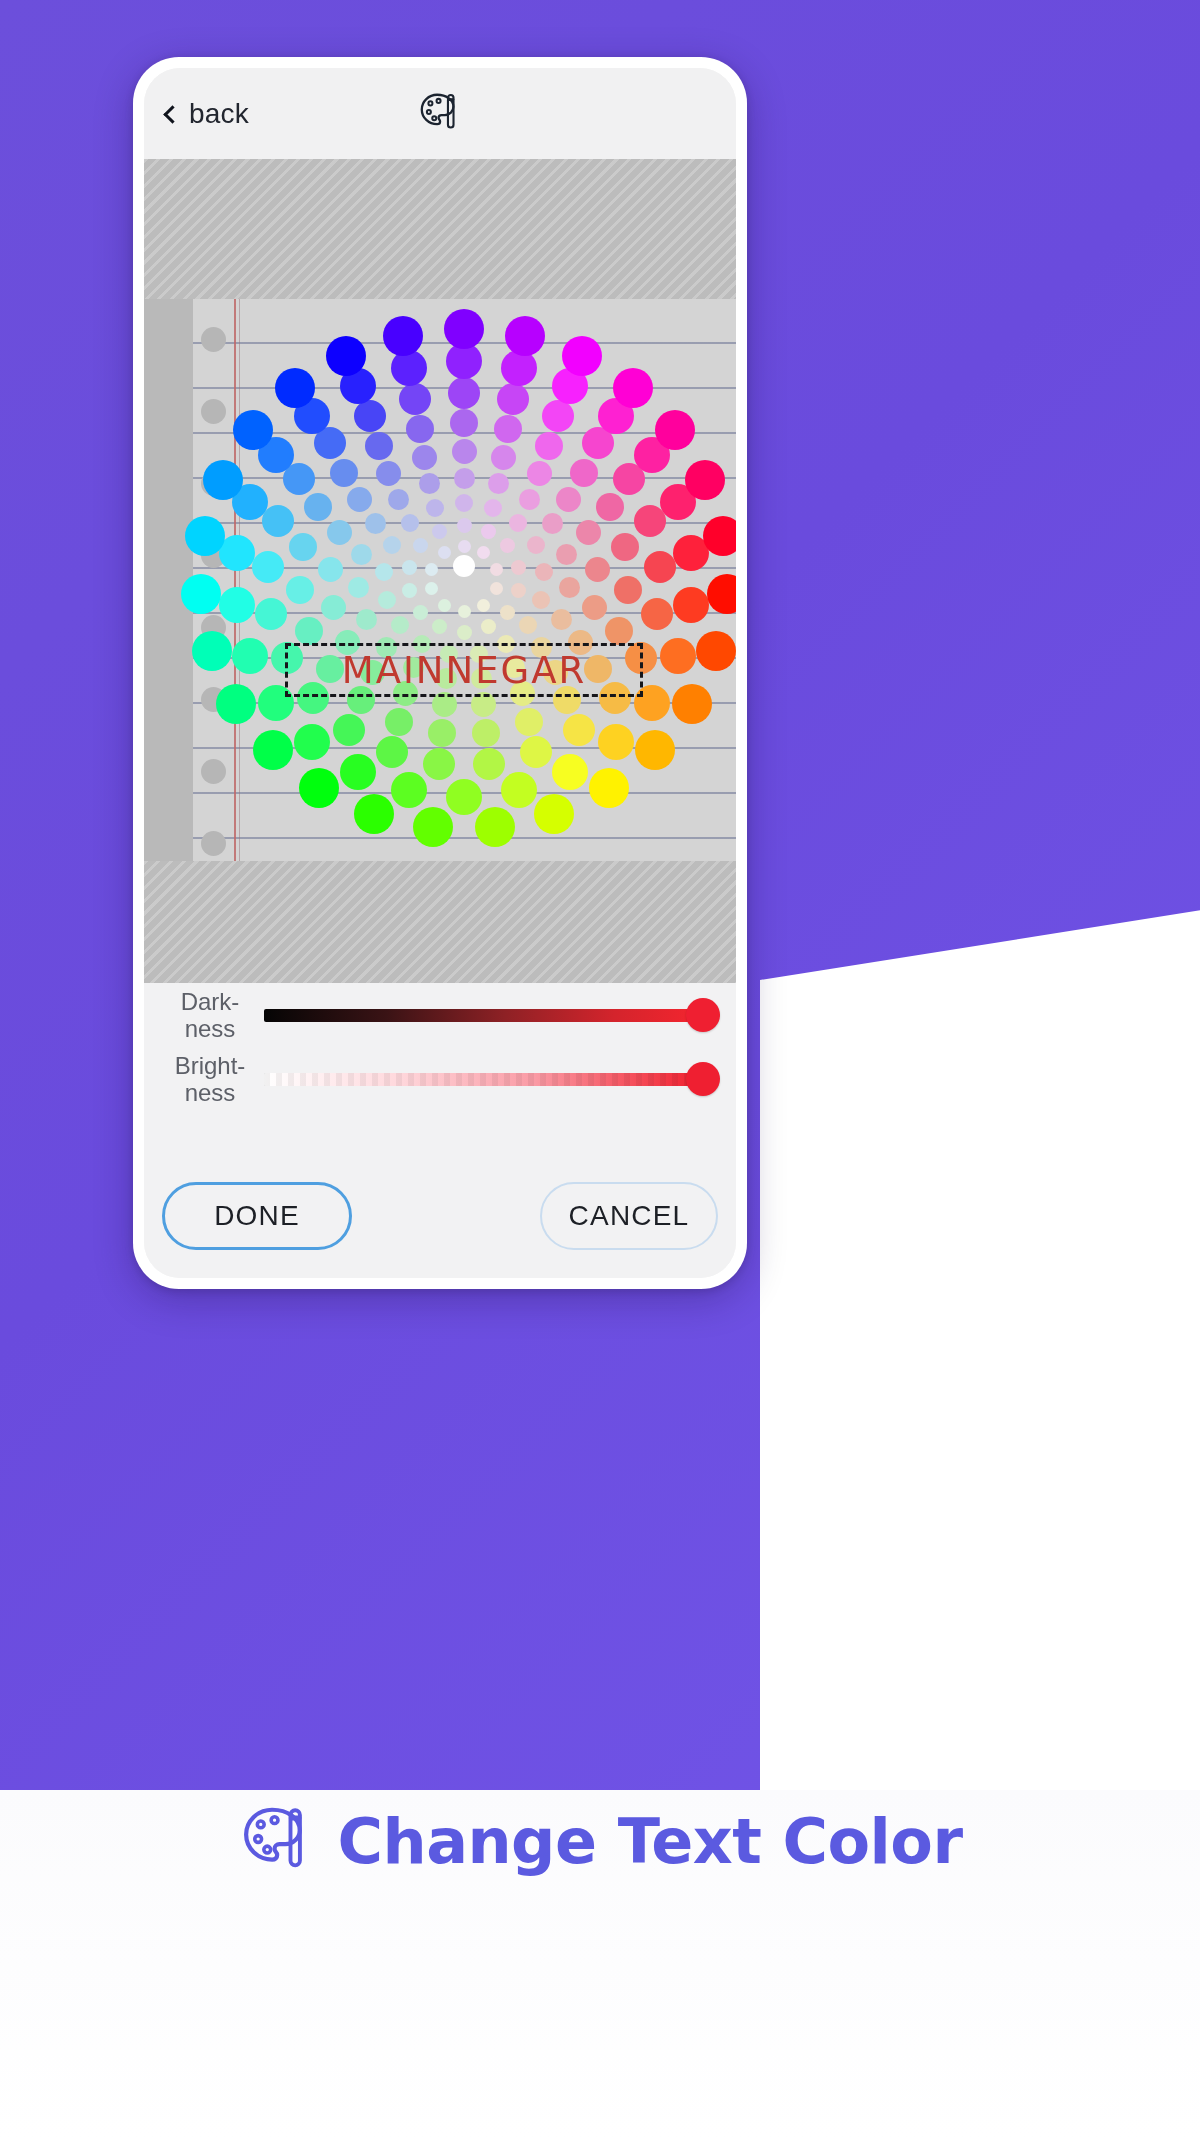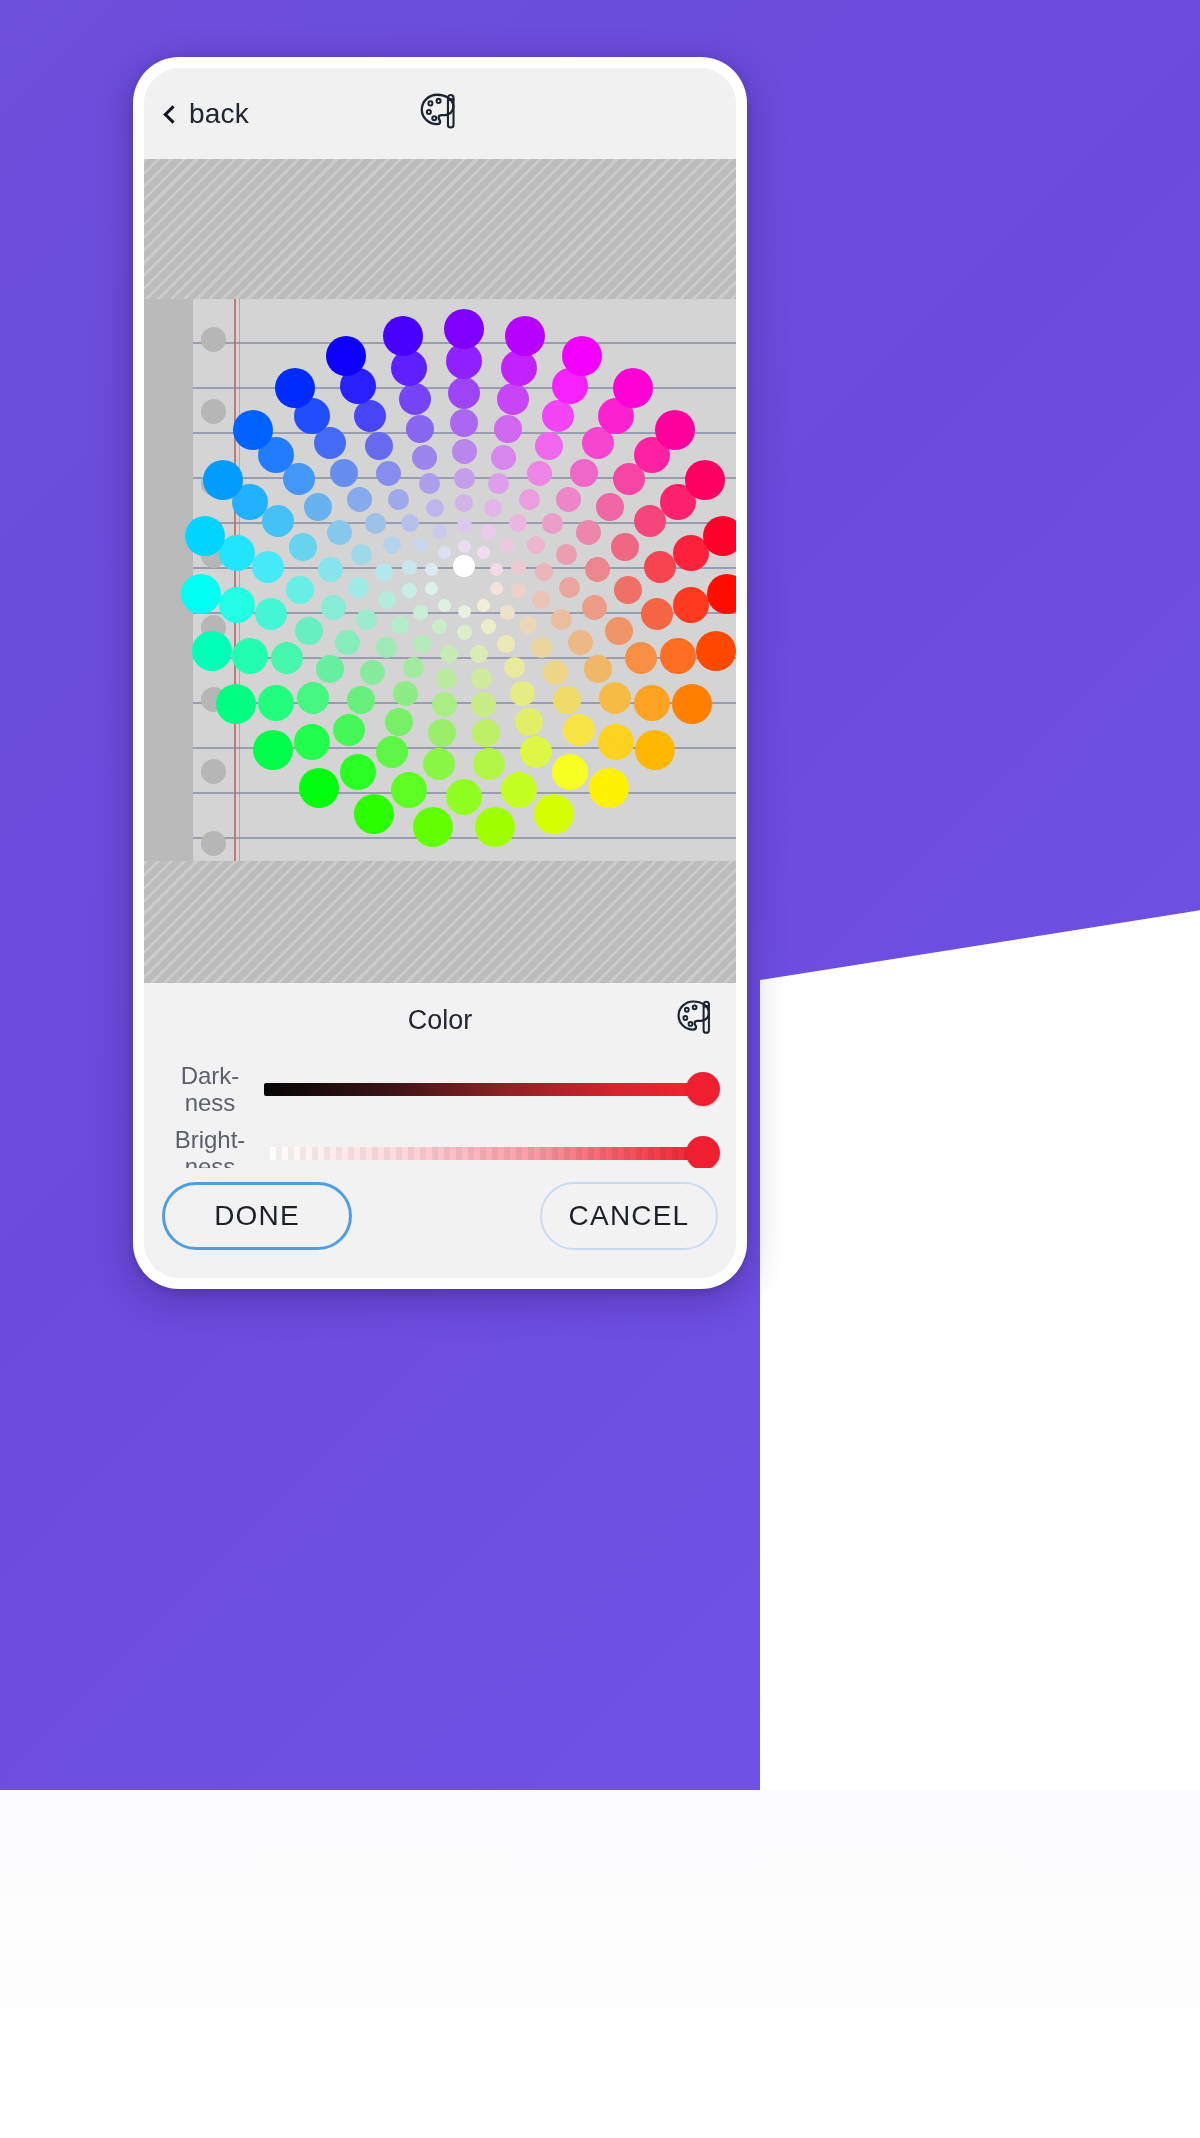--- a/index.html
+++ b/index.html
@@ -541,37 +541,26 @@
             <div class="dot" style="width: 40px; height: 40px; left: 48.0488px; top: 471.658px; background: rgb(0, 255, 183);"></div>
             <div class="dot" style="width: 40px; height: 40px; left: 37.445px; top: 414.527px; background: rgb(0, 255, 242);"></div>
             <div class="dot" style="width: 40px; height: 40px; left: 40.9956px; top: 356.614px; background: rgb(0, 212, 255);"></div>
             <div class="dot" style="width: 40px; height: 40px; left: 58.5092px; top: 301.039px; background: rgb(0, 157, 255);"></div>
             <div class="dot" style="width: 40px; height: 40px; left: 89.0416px; top: 250.8px; background: rgb(0, 98, 255);"></div>
             <div class="dot" style="width: 40px; height: 40px; left: 130.947px; top: 208.604px; background: rgb(0, 43, 255);"></div>
             <div class="dot" style="width: 40px; height: 40px; left: 181.966px; top: 176.726px; background: rgb(13, 0, 255);"></div>
             <div class="dot" style="width: 40px; height: 40px; left: 239.348px; top: 156.885px; background: rgb(72, 0, 255);"></div>
           </div>
 
+        <div class="text-object">
+          <span>MAINNEGAR</span>
+        </div>
       </div>
 
       <div class="color-panel">
-        <div class="panel-head">
-          <span class="panel-title">Color</span>
-          <span class="panel-icon">
-            <svg width="44" height="44" viewBox="0 0 48 48" fill="none">
-              <path d="M21 6C12.2 6 5 12.9 5 21.3c0 8.5 7.2 15.4 16 15.4 1.9 0 3.1-1.2 3.1-2.8 0-.8-.3-1.4-.8-1.9-.5-.6-.8-1.2-.8-2 0-1.6 1.3-2.8 3-2.8h3.6c4.9 0 8.9-3.9 8.9-8.6C38 11.1 30.4 6 21 6Z" stroke="#1c2430" stroke-width="2.4" stroke-linejoin="round"></path>
-              <circle cx="14" cy="15" r="2.1" stroke="#1c2430" stroke-width="2.1"></circle>
-              <circle cx="22.5" cy="12.4" r="2.1" stroke="#1c2430" stroke-width="2.1"></circle>
-              <circle cx="12.4" cy="24" r="2.1" stroke="#1c2430" stroke-width="2.1"></circle>
-              <circle cx="18" cy="30.5" r="2.1" stroke="#1c2430" stroke-width="2.1"></circle>
-              <path d="M35.2 6.3c1.6 0 2.9 1.3 2.9 2.9v1.6h-5.8V9.2c0-1.6 1.3-2.9 2.9-2.9Z" stroke="#1c2430" stroke-width="2.2" stroke-linejoin="round"></path>
-              <path d="M32.3 11.4h5.8v25.9c0 1.6-1.3 2.9-2.9 2.9s-2.9-1.3-2.9-2.9V11.4Z" stroke="#1c2430" stroke-width="2.2" stroke-linejoin="round"></path>
-            </svg>
-          </span>
-        </div>
 
         <div class="slider-row">
           <div class="slider-label">
             <div>Dark-</div>
             <div>ness</div>
           </div>
           <div class="slider-track-wrap">
             <div class="track track-darkness"></div>
             <div class="thumb"></div>
           </div>
@@ -592,15 +581,29 @@
 
       <div class="actions">
         <div class="btn btn-primary">DONE</div>
         <div class="btn">CANCEL</div>
       </div>
 
     </div>
   </div>
 
   <div class="caption">
+    <div class="caption-main">
+      <span>
+        <svg width="78" height="78" viewBox="0 0 48 48" fill="none">
+          <path d="M21 6C12.2 6 5 12.9 5 21.3c0 8.5 7.2 15.4 16 15.4 1.9 0 3.1-1.2 3.1-2.8 0-.8-.3-1.4-.8-1.9-.5-.6-.8-1.2-.8-2 0-1.6 1.3-2.8 3-2.8h3.6c4.9 0 8.9-3.9 8.9-8.6C38 11.1 30.4 6 21 6Z" stroke="#5b5ae0" stroke-width="2.6" stroke-linejoin="round"></path>
+          <circle cx="14" cy="15" r="2.1" stroke="#5b5ae0" stroke-width="2.2"></circle>
+          <circle cx="22.5" cy="12.4" r="2.1" stroke="#5b5ae0" stroke-width="2.2"></circle>
+          <circle cx="12.4" cy="24" r="2.1" stroke="#5b5ae0" stroke-width="2.2"></circle>
+          <circle cx="18" cy="30.5" r="2.1" stroke="#5b5ae0" stroke-width="2.2"></circle>
+          <path d="M35.2 6.3c1.6 0 2.9 1.3 2.9 2.9v1.6h-5.8V9.2c0-1.6 1.3-2.9 2.9-2.9Z" stroke="#5b5ae0" stroke-width="2.4" stroke-linejoin="round"></path>
+          <path d="M32.3 11.4h5.8v25.9c0 1.6-1.3 2.9-2.9 2.9s-2.9-1.3-2.9-2.9V11.4Z" stroke="#5b5ae0" stroke-width="2.4" stroke-linejoin="round"></path>
+        </svg>
+      </span>
+      <span class="caption-title">Change Text Color</span>
+    </div>
   </div>
 
 </div>
 
 </body></html>

